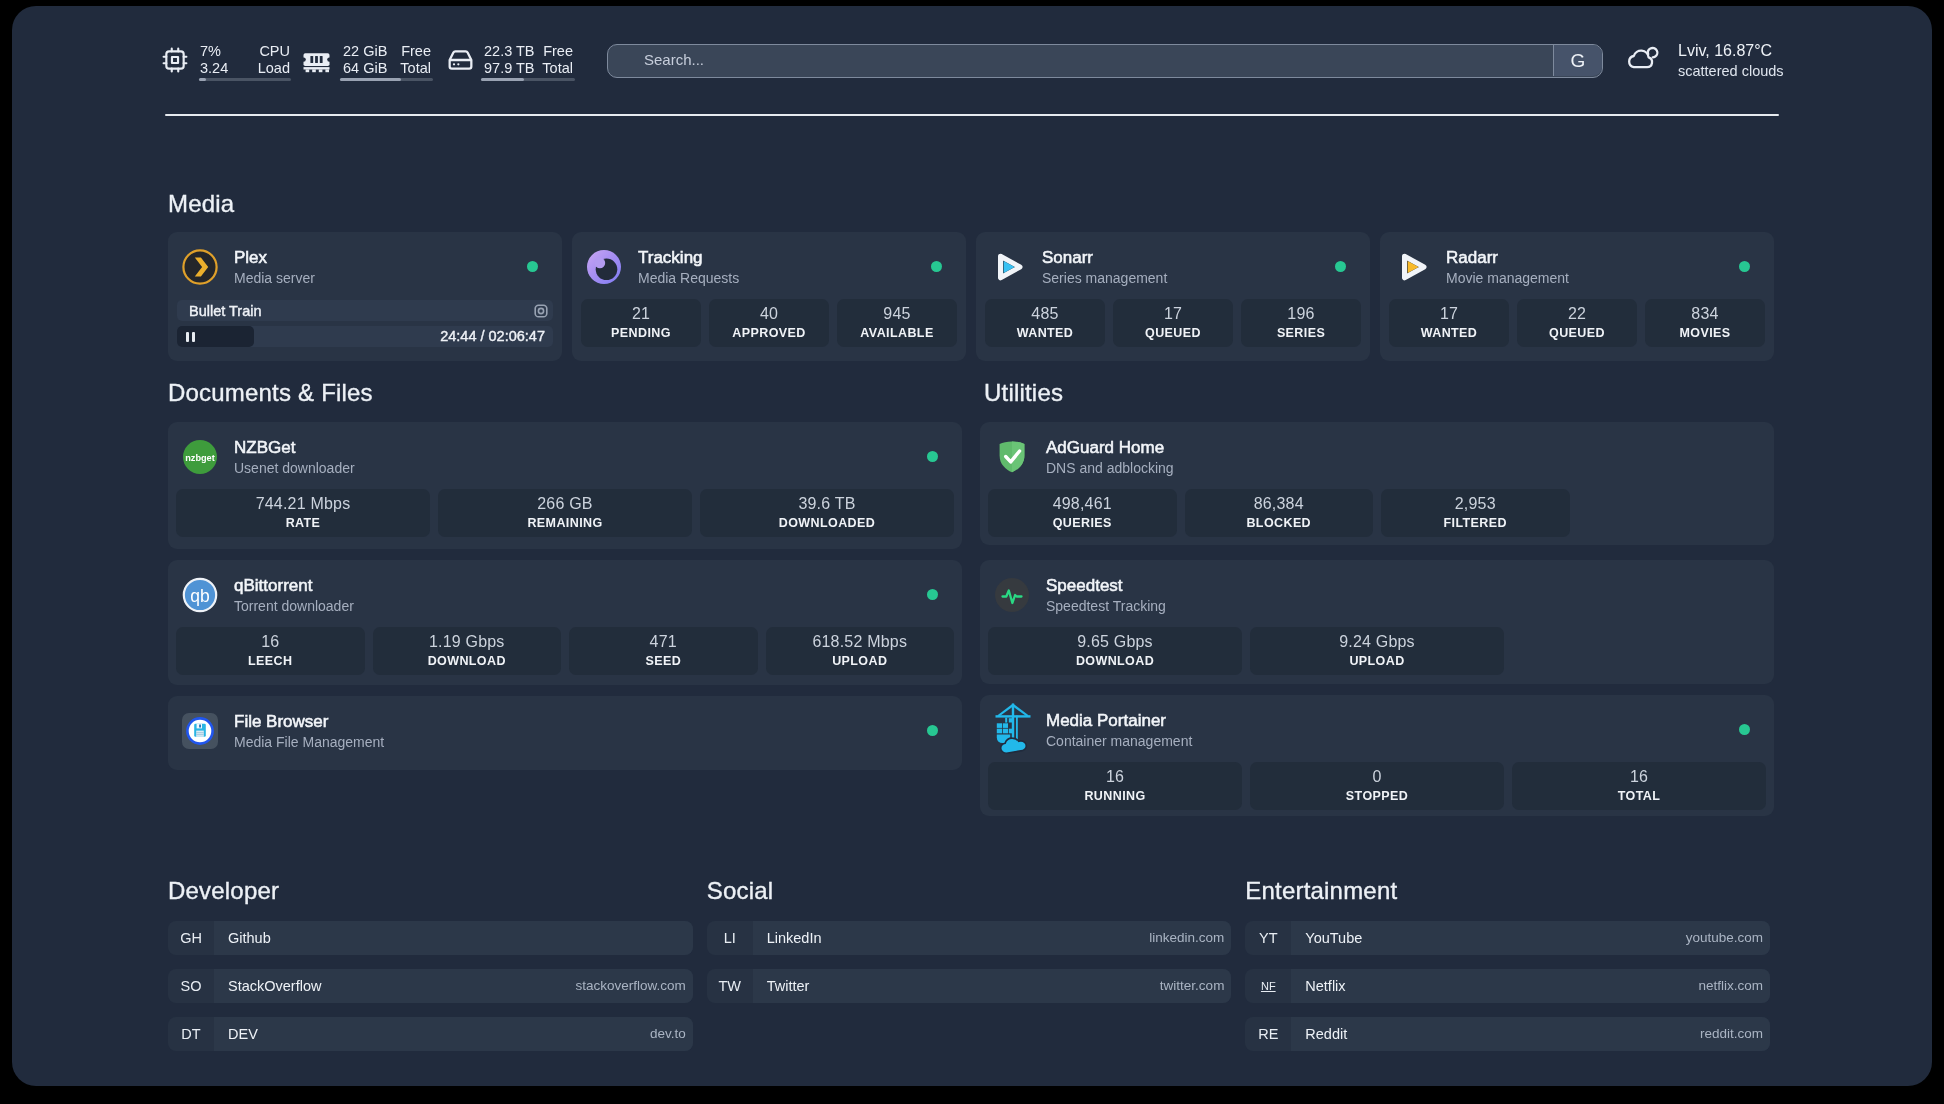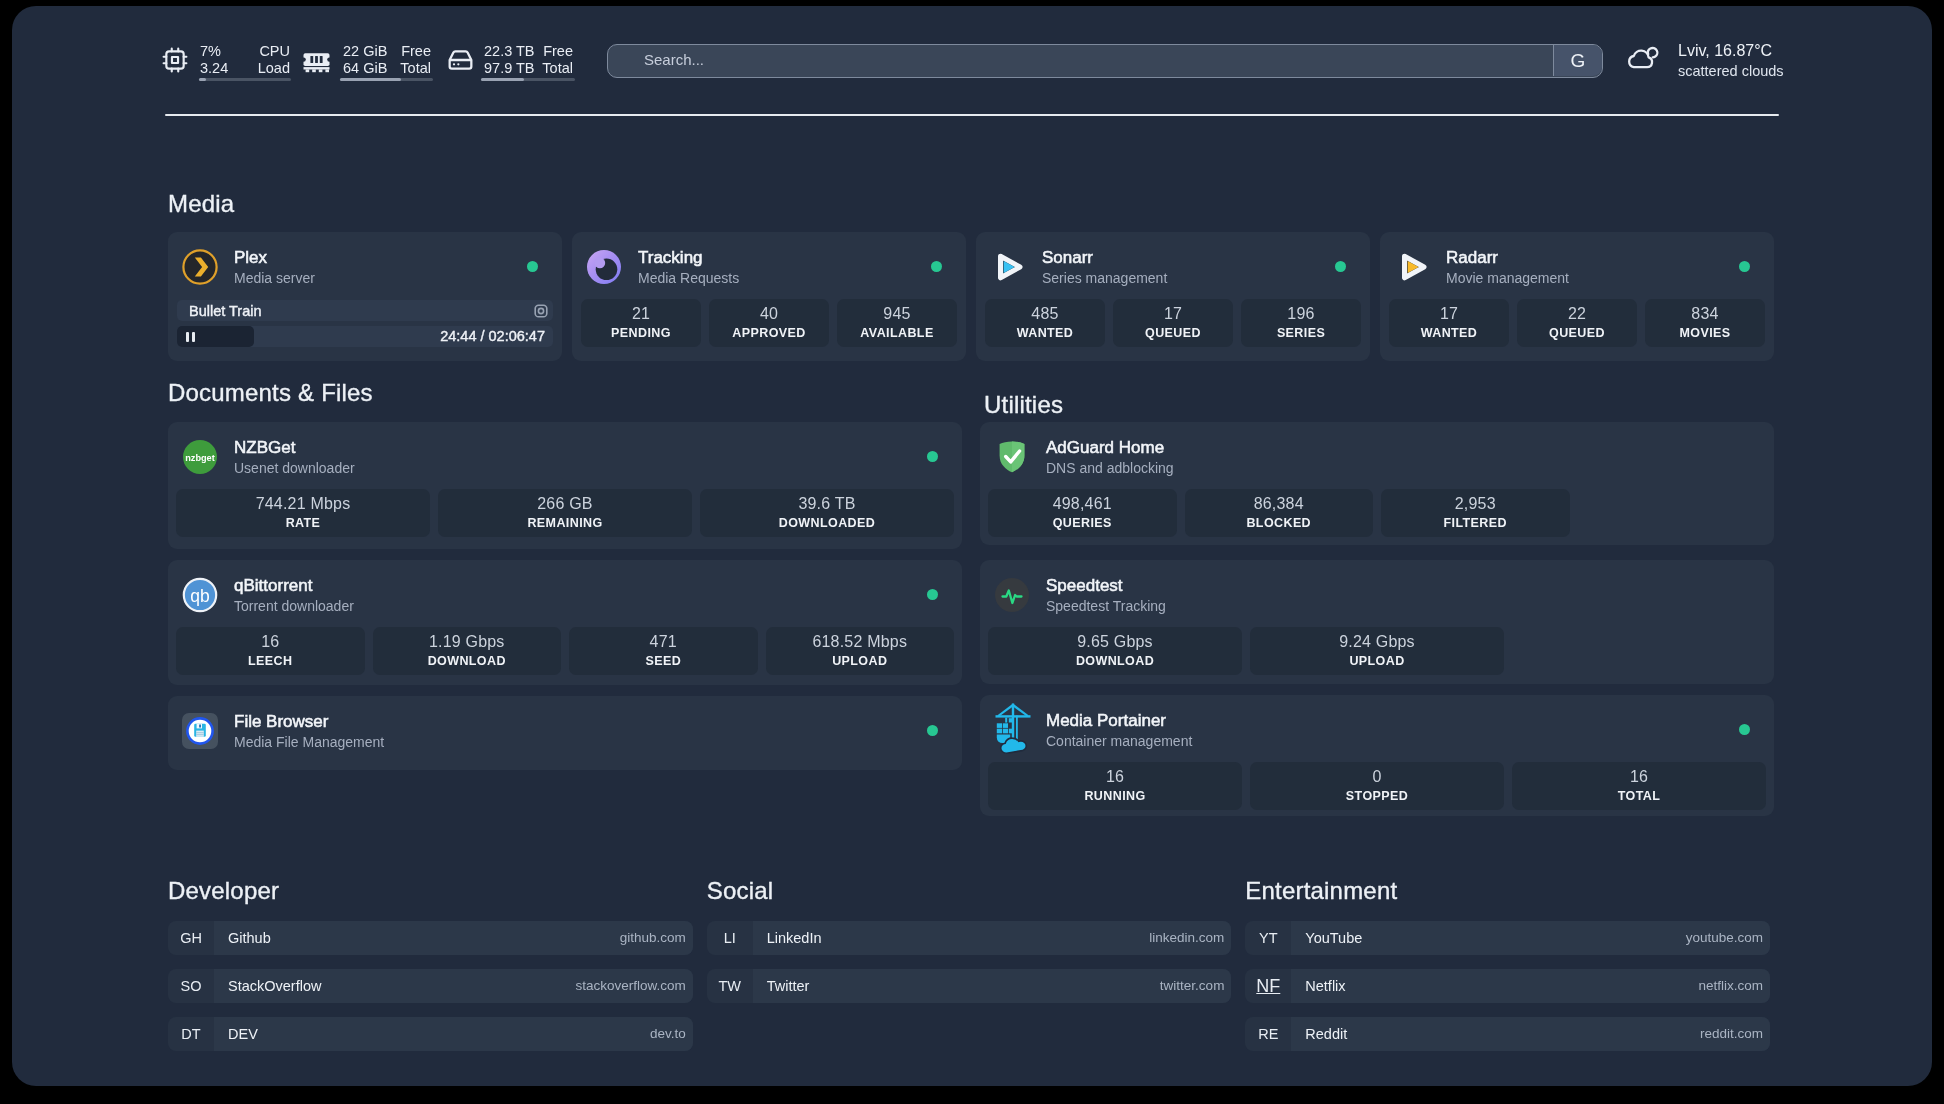--- a/index.html
+++ b/index.html
@@ -179,21 +179,21 @@
       </div>
 <div class="sbox" style="left:1517px;top:299px;width:120px;height:48px;">
         <div class="sv">22</div>
         <div class="sl">QUEUED</div>
       </div>
 <div class="sbox" style="left:1645px;top:299px;width:120px;height:48px;">
         <div class="sv">834</div>
         <div class="sl">MOVIES</div>
       </div>
 <div class="h1" style="left:168px;top:379px;">Documents &amp; Files</div>
-<div class="h1" style="left:984px;top:379px;margin-top:12px;">Utilities</div>
+<div class="h1" style="left:984px;top:379px;">Utilities</div>
 <div class="card" style="left:168px;top:422px;width:794px;height:127px;"></div>
 <svg style="position:absolute;left:182px;top:439px;" width="36" height="36" viewBox="0 0 36 36" fill="none">
         <circle cx="18" cy="18" r="17" fill="#3e9c3c"></circle>
         <text x="18" y="21.5" font-family="Liberation Sans,sans-serif" font-size="9.2" font-weight="700" fill="#ffffff" text-anchor="middle">nzbget</text>
       </svg>
 <div class="t" style="left:234px;top:438px;">NZBGet</div>
 <div class="s" style="left:234px;top:460px;">Usenet downloader</div>
 <div class="dot" style="left:927px;top:451px;"></div>
 <div class="sbox" style="left:176px;top:489px;width:254px;height:48px;">
         <div class="sv">744.21 Mbps</div>
@@ -316,21 +316,20 @@
         <div class="sv">16</div>
         <div class="sl">TOTAL</div>
       </div>
 <div class="h1" style="left:168px;top:877px;">Developer</div>
 <div class="h1" style="left:706.7px;top:877px;">Social</div>
 <div class="h1" style="left:1245.3px;top:877px;">Entertainment</div>
 <div style="position:absolute;left:168px;top:921px;width:524.7px;height:34px;background:#273243;border-radius:8px;"></div>
 <div style="position:absolute;left:214px;top:921px;width:478.7px;height:34px;background:#2c3849;border-radius:0 8px 8px 0;"></div>
 <div style="position:absolute;left:168px;top:921px;width:46px;height:34px;text-align:center;line-height:34px;font-size:14.5px;font-weight:500;color:#e8edf3;">GH</div>
 <div style="position:absolute;left:228px;top:921px;line-height:34px;font-size:14.5px;color:#eef2f7;">Github</div>
-<div style="position:absolute;left:214px;top:921px;width:471.7px;height:34px;line-height:34px;font-size:13.5px;color:#aab4c3;text-align:right;">github.com</div>
 <div style="position:absolute;left:168px;top:969px;width:524.7px;height:34px;background:#273243;border-radius:8px;"></div>
 <div style="position:absolute;left:214px;top:969px;width:478.7px;height:34px;background:#2c3849;border-radius:0 8px 8px 0;"></div>
 <div style="position:absolute;left:168px;top:969px;width:46px;height:34px;text-align:center;line-height:34px;font-size:14.5px;font-weight:500;color:#e8edf3;">SO</div>
 <div style="position:absolute;left:228px;top:969px;line-height:34px;font-size:14.5px;color:#eef2f7;">StackOverflow</div>
 <div style="position:absolute;left:214px;top:969px;width:471.7px;height:34px;line-height:34px;font-size:13.5px;color:#aab4c3;text-align:right;">stackoverflow.com</div>
 <div style="position:absolute;left:168px;top:1017px;width:524.7px;height:34px;background:#273243;border-radius:8px;"></div>
 <div style="position:absolute;left:214px;top:1017px;width:478.7px;height:34px;background:#2c3849;border-radius:0 8px 8px 0;"></div>
 <div style="position:absolute;left:168px;top:1017px;width:46px;height:34px;text-align:center;line-height:34px;font-size:14.5px;font-weight:500;color:#e8edf3;">DT</div>
 <div style="position:absolute;left:228px;top:1017px;line-height:34px;font-size:14.5px;color:#eef2f7;">DEV</div>
 <div style="position:absolute;left:214px;top:1017px;width:471.7px;height:34px;line-height:34px;font-size:13.5px;color:#aab4c3;text-align:right;">dev.to</div>
@@ -344,21 +343,21 @@
 <div style="position:absolute;left:706.7px;top:969px;width:46px;height:34px;text-align:center;line-height:34px;font-size:14.5px;font-weight:500;color:#e8edf3;">TW</div>
 <div style="position:absolute;left:766.7px;top:969px;line-height:34px;font-size:14.5px;color:#eef2f7;">Twitter</div>
 <div style="position:absolute;left:752.7px;top:969px;width:471.7px;height:34px;line-height:34px;font-size:13.5px;color:#aab4c3;text-align:right;">twitter.com</div>
 <div style="position:absolute;left:1245.3px;top:921px;width:524.7px;height:34px;background:#273243;border-radius:8px;"></div>
 <div style="position:absolute;left:1291.3px;top:921px;width:478.7px;height:34px;background:#2c3849;border-radius:0 8px 8px 0;"></div>
 <div style="position:absolute;left:1245.3px;top:921px;width:46px;height:34px;text-align:center;line-height:34px;font-size:14.5px;font-weight:500;color:#e8edf3;">YT</div>
 <div style="position:absolute;left:1305.3px;top:921px;line-height:34px;font-size:14.5px;color:#eef2f7;">YouTube</div>
 <div style="position:absolute;left:1291.3px;top:921px;width:471.7px;height:34px;line-height:34px;font-size:13.5px;color:#aab4c3;text-align:right;">youtube.com</div>
 <div style="position:absolute;left:1245.3px;top:969px;width:524.7px;height:34px;background:#273243;border-radius:8px;"></div>
 <div style="position:absolute;left:1291.3px;top:969px;width:478.7px;height:34px;background:#2c3849;border-radius:0 8px 8px 0;"></div>
-<div style="position:absolute;left:1245.3px;top:969px;width:46px;height:34px;text-align:center;line-height:34px;font-size:18px;font-weight:500;color:#e8edf3;text-decoration:underline;">NF</div>
+<div style="position:absolute;left:1245.3px;top:969px;width:46px;height:34px;text-align:center;line-height:34px;font-size:11px;font-weight:500;color:#e8edf3;text-decoration:underline;">NF</div>
 <div style="position:absolute;left:1305.3px;top:969px;line-height:34px;font-size:14.5px;color:#eef2f7;">Netflix</div>
 <div style="position:absolute;left:1291.3px;top:969px;width:471.7px;height:34px;line-height:34px;font-size:13.5px;color:#aab4c3;text-align:right;">netflix.com</div>
 <div style="position:absolute;left:1245.3px;top:1017px;width:524.7px;height:34px;background:#273243;border-radius:8px;"></div>
 <div style="position:absolute;left:1291.3px;top:1017px;width:478.7px;height:34px;background:#2c3849;border-radius:0 8px 8px 0;"></div>
 <div style="position:absolute;left:1245.3px;top:1017px;width:46px;height:34px;text-align:center;line-height:34px;font-size:14.5px;font-weight:500;color:#e8edf3;">RE</div>
 <div style="position:absolute;left:1305.3px;top:1017px;line-height:34px;font-size:14.5px;color:#eef2f7;">Reddit</div>
 <div style="position:absolute;left:1291.3px;top:1017px;width:471.7px;height:34px;line-height:34px;font-size:13.5px;color:#aab4c3;text-align:right;">reddit.com</div>
 </div>
   </div>
 </body></html>

